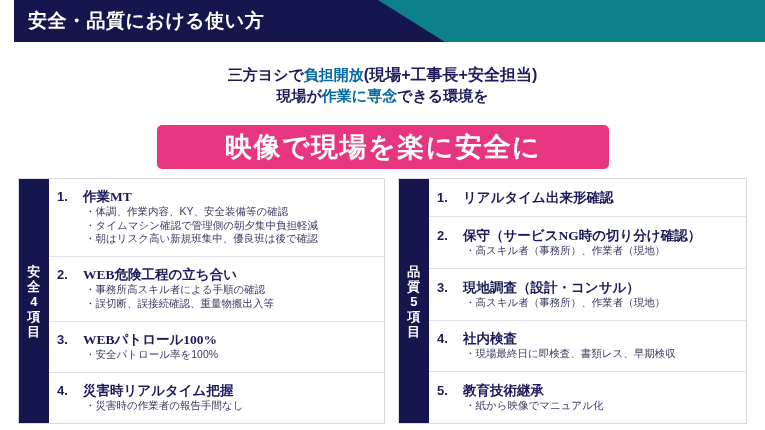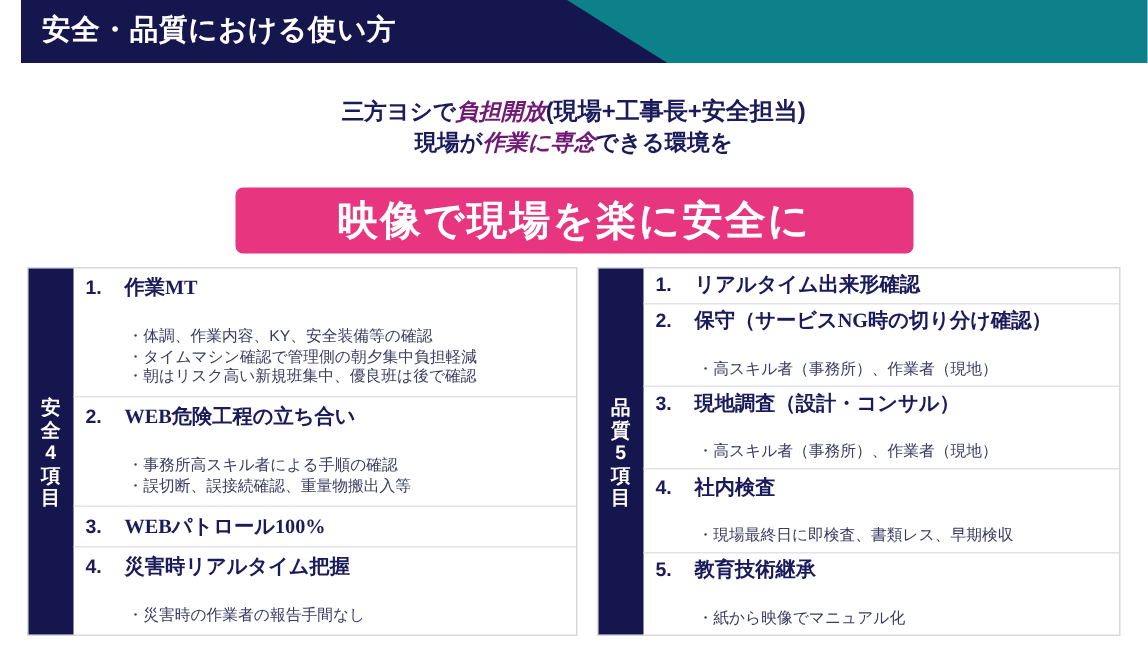--- a/index.html
+++ b/index.html
@@ -63,22 +63,21 @@
     text-align: center;
   }
   .subtitle-line {
     font-size: 15px;
     font-weight: bold;
     color: #1b1b5c;
     line-height: 21px;
     white-space: nowrap;
   }
   .sub-pink {
-    color: #701a75;
-    font-style: italic;
+    color: #0369a1;
   }
   .sub-small {
     font-size: 16px;
   }
 
   
   .banner {
     position: absolute;
     left: 157px;
     top: 125px;
@@ -162,21 +161,21 @@
     flex: 0 0 26px;
     font-size: 13px;
     font-weight: bold;
     color: #1b1b5c;
   }
   .row-title {
     white-space: nowrap;
     font-family: Liberation Serif, serif;
   }
   .bullets {
-    margin: 18px 0 0 28px;
+    margin: 0 0 0 28px;
   }
   .bullet {
     font-size: 10.5px;
     color: #3a3a63;
     line-height: 13.5px;
     white-space: nowrap;
     font-weight: normal;
   }
 </style>
 </head>
@@ -231,20 +230,23 @@
           <div class="bullets">
             <div class="bullet">・事務所高スキル者による手順の確認</div>
             <div class="bullet">・誤切断、誤接続確認、重量物搬出入等</div>
           </div>
         </div>
         <div class="row">
           <div class="row-head">
             <span class="row-num">3.</span>
             <span class="row-title">WEBパトロール100%</span>
           </div>
+          <div class="bullets">
+            <div class="bullet">・安全パトロール率を100%</div>
+          </div>
         </div>
         <div class="row">
           <div class="row-head">
             <span class="row-num">4.</span>
             <span class="row-title">災害時リアルタイム把握</span>
           </div>
           <div class="bullets">
             <div class="bullet">・災害時の作業者の報告手間なし</div>
           </div>
         </div>

